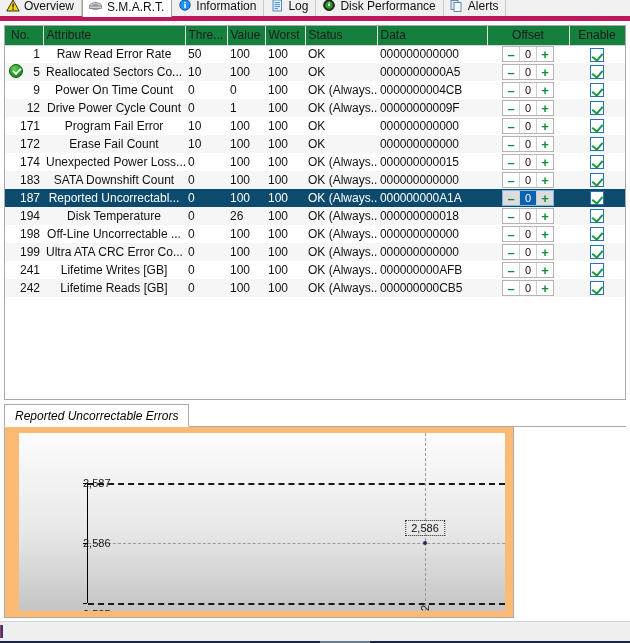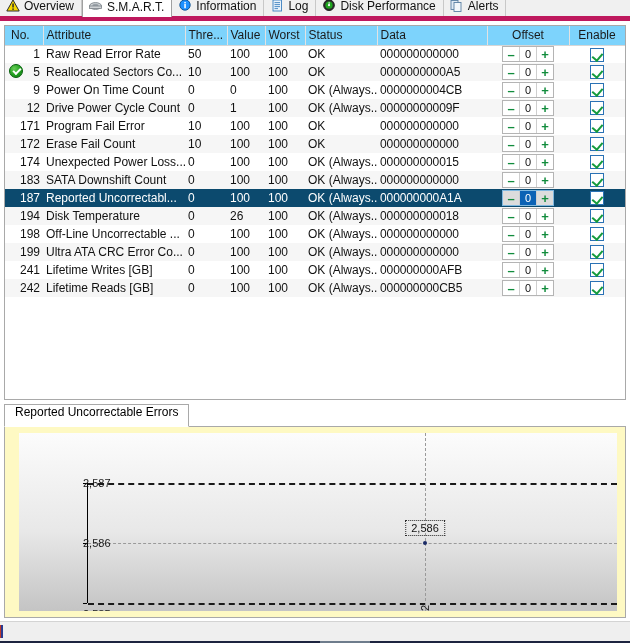--- a/index.html
+++ b/index.html
@@ -65,21 +65,21 @@
   }
   table.grid {
     border-collapse: collapse;
     width: 100%;
     table-layout: fixed;
   }
   table.grid th {
     font-weight: normal;
     font-size: 12px;
     text-align: left;
-    background: #7dd3fc;
+    background: #15803d;
     color: #1a1a1a;
     height: 19px;
     padding: 0 3px;
     border-bottom: 1px solid #d6d6d6;
     border-right: 1px solid #e2e2e2;
     vertical-align: middle;
     overflow: hidden;
     white-space: nowrap;
   }
   table.grid th.thno { text-align: left; padding-left: 6px; }
@@ -88,21 +88,21 @@
     height: 18px;
     padding: 0 3px;
     vertical-align: middle;
     overflow: hidden;
     white-space: nowrap;
     color: #111;
   }
   tr.row.alt td { background: #f6f6f6; }
   tr.row.sel td { background: #0c4a6e; color: #ffffff; }
   td.c-no { text-align: right; padding-right: 6px; position: relative; }
-  td.c-attr { text-align: left; }
+  td.c-attr { text-align: center; }
   td.c-thr, td.c-val, td.c-worst { text-align: left; padding-left: 3px; }
   td.c-status { text-align: left; }
   td.c-data { text-align: left; font-weight: normal; font-size: 11px; letter-spacing: -0.1px;}
   td.c-offset { text-align: center; padding: 0; }
   td.c-enable { text-align: center; padding: 0; }
 
   .okicon {
     position: absolute;
     left: 4px; top: 1px;
     width: 14px; height: 14px;
@@ -180,37 +180,38 @@
   }
   .chart-tabstrip {
     height: 23px;
     border-bottom: 1px solid #a9a9a9;
     display: flex;
     align-items: flex-end;
     background: transparent;
   }
   .chart-tab {
     height: 23px;
-    display: flex; align-items: flex-start;
+    display: flex; align-items: center;
     padding: 0 10px;
     font-size: 12px;
     background: #ffffff;
     border: 1px solid #a9a9a9;
     border-bottom: 1px solid #ffffff;
     margin-bottom: -1px;
     position: relative; z-index: 2;
     cursor: default;
+    font-style: italic;
   }
   .chartarea {
     position: relative;
-    width: 622px;
+    width: 510px;
     height: 191px;
     border: 1px solid #a9a9a9;
     border-top: none;
-    background: #fef9c3;
+    background: #fdba74;
     overflow: hidden;
   }
   .plot {
     position: absolute;
     left: 14px; top: 6px;
     right: 8px; bottom: 6px;
     background: linear-gradient(to bottom, #fcfcfc 0%, #e8e8e8 55%, #c4c4c4 100%);
     overflow: hidden;
   }
   .yaxis {

